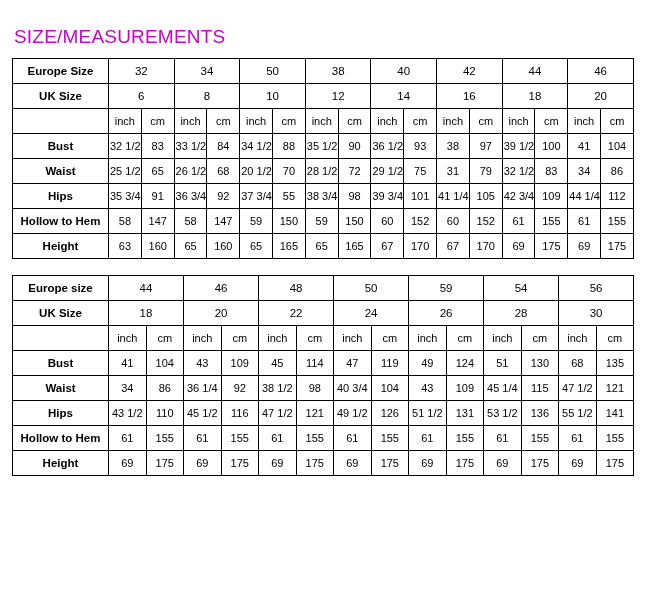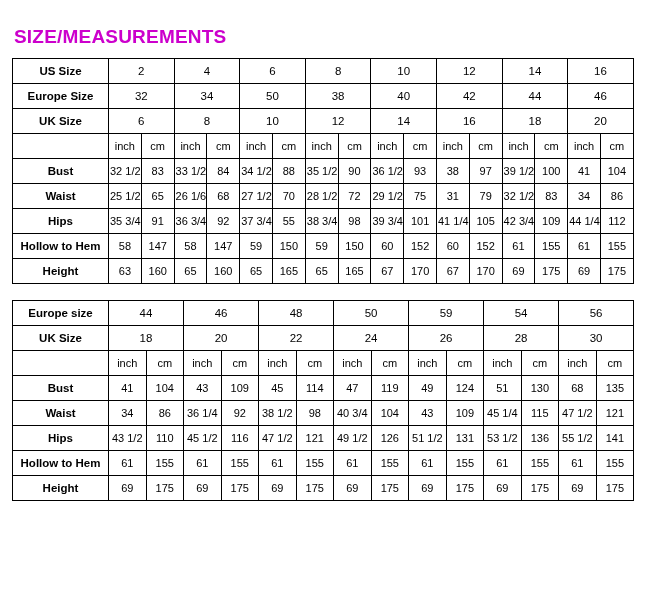--- a/index.html
+++ b/index.html
@@ -16,21 +16,21 @@
   }
   .page {
     position: relative;
     width: 645px;
     height: 600px;
     box-sizing: border-box;
     padding: 0 12px;
   }
   .title {
     font-size: 19px;
-    font-weight: bold;
+    font-weight: normal;
     color: #cc00cc;
     letter-spacing: 0.2px;
     margin: 26px 0 10px 2px;
   }
   table {
     border-collapse: collapse;
     table-layout: fixed;
     width: 621px;
     margin-bottom: 16px;
   }
@@ -95,31 +95,20 @@
         <col class="d">
         <col class="d">
         <col class="d">
       <col class="d">
         <col class="d">
         <col class="d">
         <col class="d">
     </colgroup>
     <tbody>
 
-      <tr>
-        <td class="rowlabel">US Size</td>
-        <td class="sizecell" colspan="2">2</td>
-        <td class="sizecell" colspan="2">4</td>
-        <td class="sizecell" colspan="2">6</td>
-        <td class="sizecell" colspan="2">8</td>
-        <td class="sizecell" colspan="2">10</td>
-        <td class="sizecell" colspan="2">12</td>
-        <td class="sizecell" colspan="2">14</td>
-        <td class="sizecell" colspan="2">16</td>
-      </tr>
 
       <tr>
         <td class="rowlabel">Europe Size</td>
         <td class="sizecell" colspan="2">32</td>
         <td class="sizecell" colspan="2">34</td>
         <td class="sizecell" colspan="2">50</td>
         <td class="sizecell" colspan="2">38</td>
         <td class="sizecell" colspan="2">40</td>
         <td class="sizecell" colspan="2">42</td>
         <td class="sizecell" colspan="2">44</td>
@@ -175,23 +164,23 @@
         <td>39 1/2</td>
         <td>100</td>
         <td>41</td>
         <td>104</td>
       </tr>
 
       <tr>
         <td class="rowlabel">Waist</td>
         <td>25 1/2</td>
         <td>65</td>
-        <td>26 1/6</td>
+        <td>26 1/2</td>
         <td>68</td>
-        <td>27 1/2</td>
+        <td>20 1/2</td>
         <td>70</td>
         <td>28 1/2</td>
         <td>72</td>
         <td>29 1/2</td>
         <td>75</td>
         <td>31</td>
         <td>79</td>
         <td>32 1/2</td>
         <td>83</td>
         <td>34</td>

